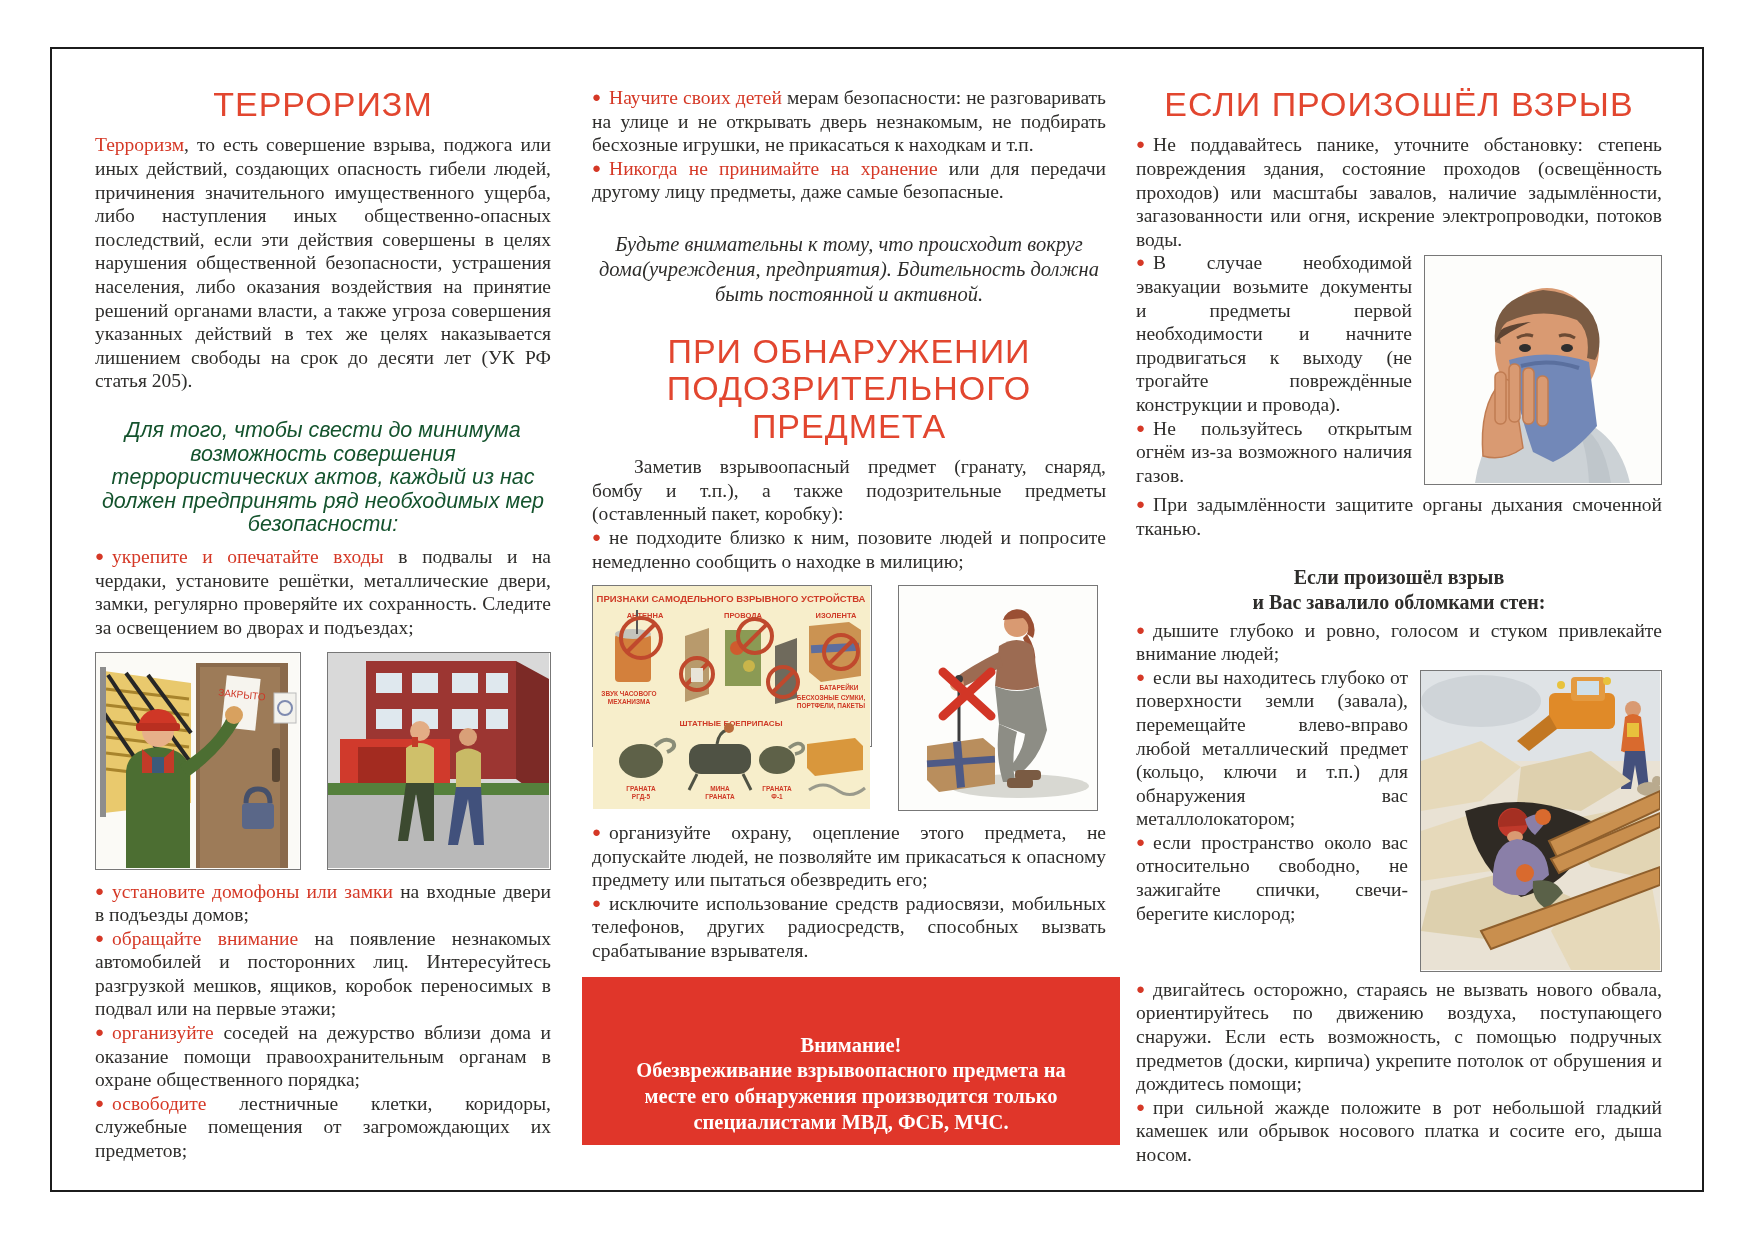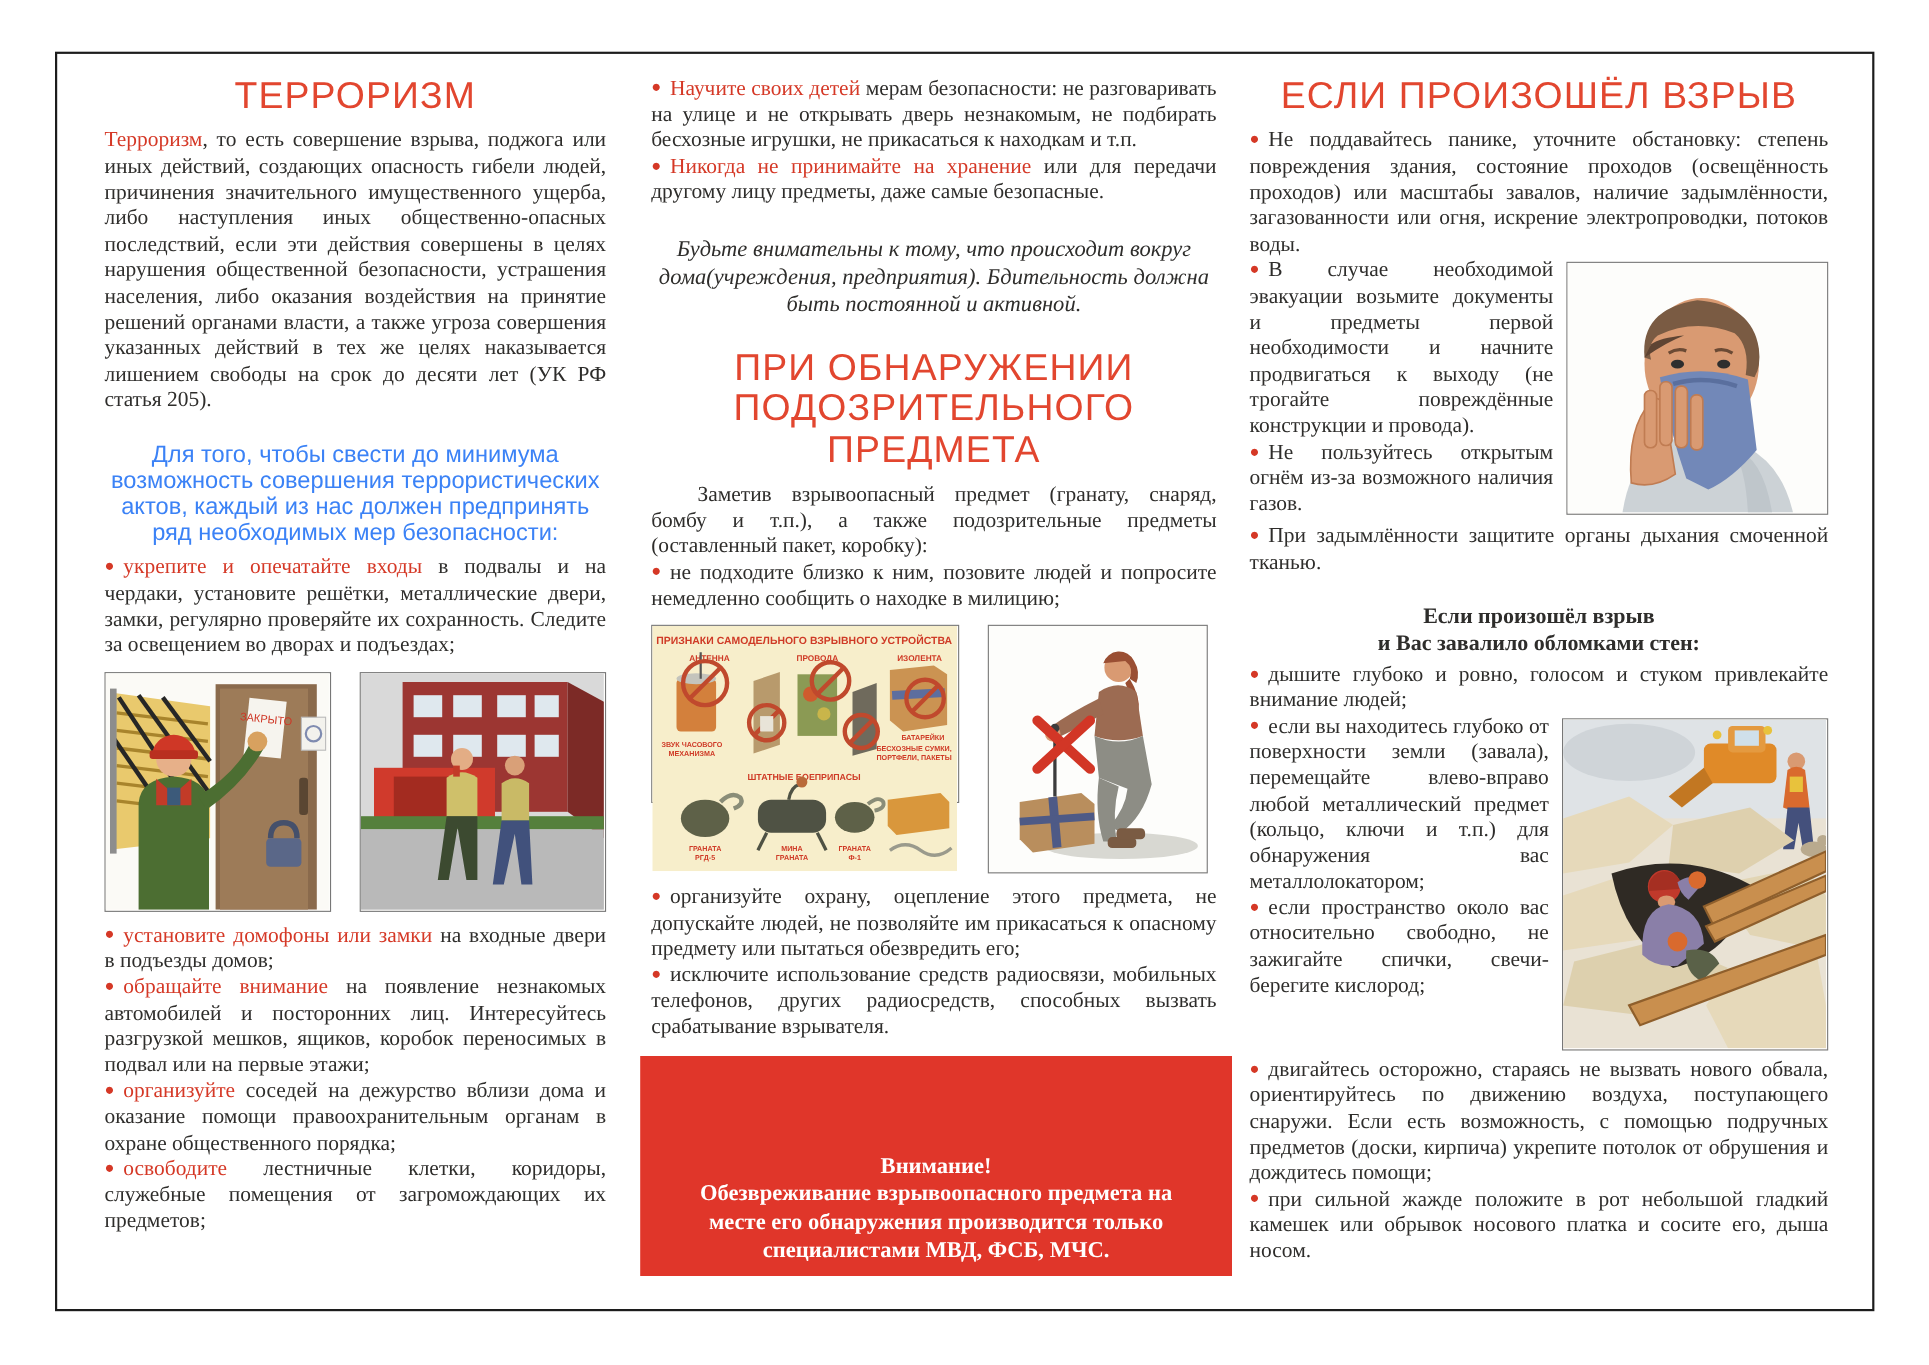--- a/index.html
+++ b/index.html
@@ -1,41 +1,41 @@
 <!DOCTYPE html>
 <html lang="ru"><head>
 <meta charset="utf-8">
 <style>
   html,body{margin:0;padding:0;}
   body{width:1754px;height:1241px;background:#ffffff;position:relative;overflow:hidden;
        font-family:"Liberation Serif", serif;color:#2e2d2b;}
   .frame{position:absolute;left:50px;top:47px;width:1650px;height:1141px;
          border:2px solid #1c1c1c;z-index:9;pointer-events:none;}
-  .col{position:absolute;top:69px;}
+  .col{position:absolute;top:86px;}
   .col1{left:95px;width:456px;}
   .col2{left:592px;width:514px;}
   .col3{left:1136px;width:526px;}
   h1,h2{font-family:"Liberation Sans", sans-serif;font-weight:400;color:#e2462f;
         text-align:center;font-size:34px;letter-spacing:1px;margin:0 0 10px 0;line-height:1.1;}
   .body-text{font-size:19.5px;line-height:1.21;text-align:justify;margin:0;}
   .lead-red{color:#d53826;}
-  .callout{font-family:"Liberation Sans", sans-serif;color:#3b82f6;font-size:21.5px;
-           line-height:1.1;text-align:center;margin:26px 0 8px 0;}
+  .callout{font-family:"Liberation Sans", sans-serif;color:#14532d;font-size:21.5px;
+           line-height:1.1;text-align:center;margin:26px 0 8px 0;font-style:italic;}
   p.b{font-size:19.5px;line-height:1.21;text-align:justify;margin:0;}
   .dot{color:#d53826;font-size:15px;line-height:1;display:inline-block;
        transform:translateY(-2px);margin-right:8px;}
   .blead{color:#d53826;}
   .img-row{display:flex;gap:26px;margin:12px 0 10px 0;}
   .pic{border:1.5px solid #777;background:#fefdfb;box-sizing:border-box;flex:0 0 auto;}
   .bold-italic{font-size:20.5px;font-weight:normal;font-style:italic;text-align:center;
                line-height:1.22;margin:28px 6px 26px 6px;}
   .indent{text-indent:42px;}
   .warning{background:#e0362a;color:#ffffff;font-weight:bold;text-align:center;
            font-size:20.5px;line-height:1.25;margin:14px -14px 0 -10px;
-           padding:88px 30px 0 30px;height:112px;z-index:1;position:relative;}
+           padding:56px 30px 0 30px;height:112px;z-index:1;position:relative;}
   .subhead{font-size:20px;font-weight:bold;text-align:center;line-height:1.25;
            margin:24px 0 4px 0;}
   .float-img{float:right;margin:4px 0 6px 12px;}
   svg text{font-family:"Liberation Sans", sans-serif;}
   .clear{clear:both;}
 </style>
 </head>
 <body>
 
 <div class="frame"></div>

